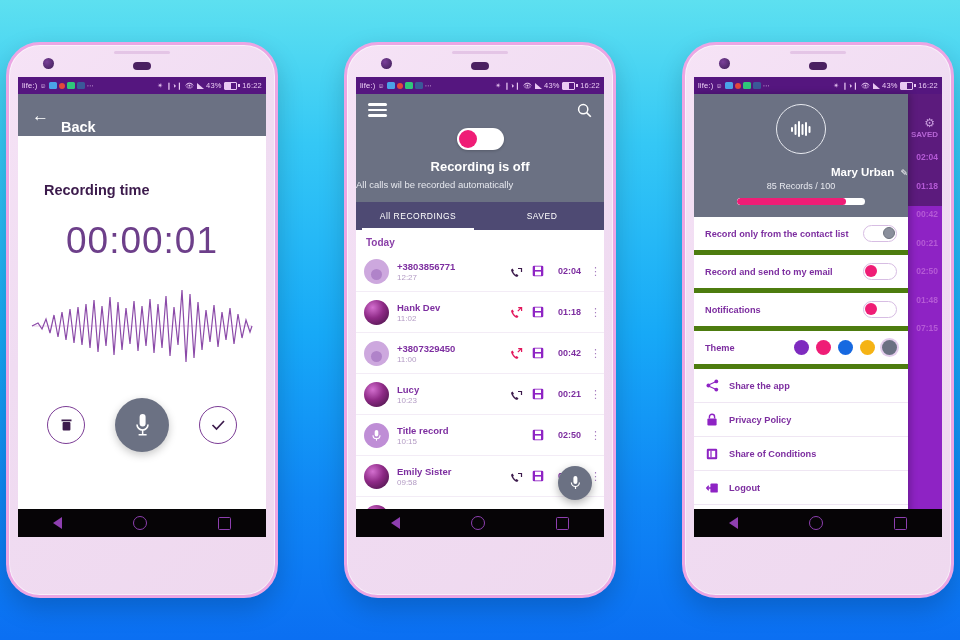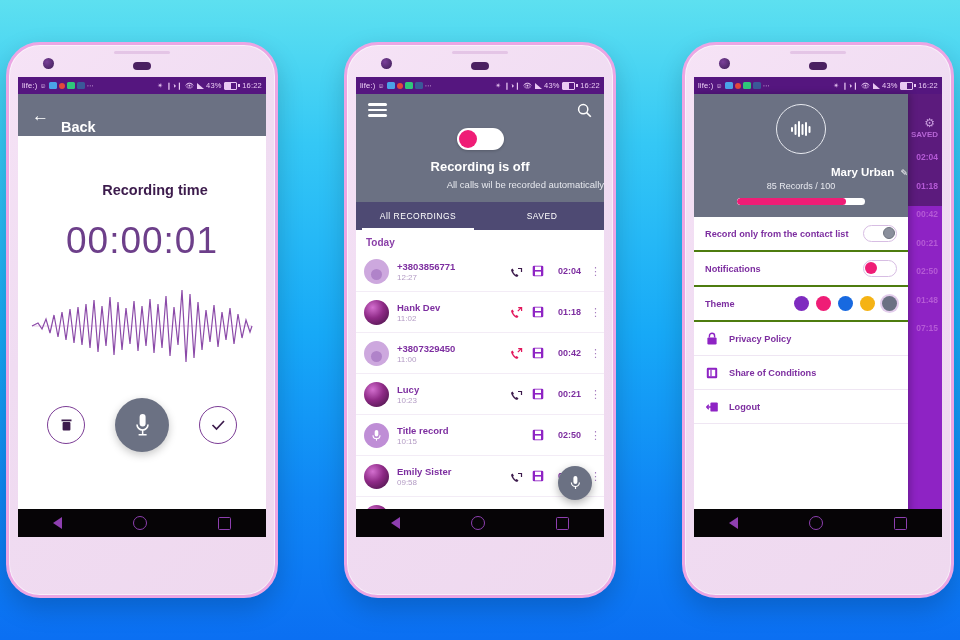--- a/index.html
+++ b/index.html
@@ -49,38 +49,38 @@
   .navbar{position:absolute;left:0;right:0;bottom:0;height:28px;background:#060406;
     display:flex;align-items:center;justify-content:space-around;}
   .nav-back{width:0;height:0;border-right:9px solid #8e3fb0;border-top:6px solid transparent;border-bottom:6px solid transparent;}
   .nav-home{width:12px;height:12px;border:1.6px solid #8e3fb0;border-radius:50%;}
   .nav-rec{width:11px;height:11px;border:1.6px solid #8e3fb0;border-radius:1.5px;}
 
   
   .p1-appbar{height:42px;background:#6b7183;display:flex;align-items:center;gap:12px;padding:0 14px;}
   .p1-arrow{font-size:17px;color:#fff;line-height:1;}
   .p1-back{color:#fff;font-size:14.5px;font-weight:600;margin-top:24px;}
-  .rec-title{text-align:center;color:#3c1b4c;font-size:14.5px;font-weight:600;margin-top:46px;padding-left:26px;}
+  .rec-title{color:#3c1b4c;font-size:14.5px;font-weight:600;margin-top:46px;padding-left:26px;}
   .rec-timer{text-align:center;color:#6d3f8a;font-size:37px;letter-spacing:1px;margin-top:22px;font-weight:400;}
   .wave-wrap{margin-top:18px;height:92px;display:flex;align-items:center;justify-content:center;}
   .ctrl-row{display:flex;align-items:center;justify-content:center;gap:30px;margin-top:26px;}
   .ctrl-sm{width:36px;height:36px;border-radius:50%;border:1.6px solid #7c3d96;display:flex;align-items:center;justify-content:center;background:#fff;}
   .ctrl-big{width:54px;height:54px;border-radius:50%;background:#6b7183;display:flex;align-items:center;justify-content:center;
     box-shadow:0 3px 8px rgba(0,0,0,.22);}
 
   
   .p2-head{background:#6b7183;padding:0 0 0 0;}
   .p2-topbar{height:32px;display:flex;align-items:center;justify-content:space-between;padding:0 12px;}
   .burger{width:19px;}
   .burger span{display:block;height:2.2px;background:#fff;border-radius:2px;margin:3.4px 0;}
   .p2-toggle-wrap{display:flex;justify-content:center;margin-top:2px;}
   .tgl{width:47px;height:22px;border-radius:14px;background:#fff;position:relative;box-shadow:0 1px 3px rgba(0,0,0,.2);}
   .tgl i{position:absolute;top:2px;left:2px;width:18px;height:18px;border-radius:50%;background:#ef1d76;}
   .p2-state{text-align:center;color:#fff;font-size:13px;font-weight:600;margin-top:9px;}
-  .p2-sub{text-align:right;color:#e6e8ee;font-size:9.5px;margin-top:5px;padding-bottom:12px;}
+  .p2-sub{text-align:left;color:#e6e8ee;font-size:9.5px;margin-top:5px;padding-bottom:12px;}
   .tabs{height:28px;background:#4e4a73;display:flex;}
   .tab{flex:1;display:flex;align-items:center;justify-content:center;color:#fff;font-size:8.5px;font-weight:400;letter-spacing:.5px;position:relative;}
   .tab.active::after{content:"";position:absolute;left:6px;right:6px;bottom:0;height:2.5px;background:#fff;}
   .list{background:#fff;height:304px;overflow:hidden;position:relative;}
   .day{color:#8a3fa8;font-size:10px;font-weight:700;padding:7px 10px 3px;}
   .row{display:flex;align-items:center;padding:3px 8px;height:34px;border-bottom:1px solid #f3ecf6;}
   .av{width:25px;height:25px;border-radius:50%;flex:none;margin-right:8px;display:flex;align-items:center;justify-content:center;overflow:hidden;}
   .av.ph{background:#cda8de;}
   .av.pic{background:radial-gradient(circle at 35% 30%,#d36fcf 0%,#8e2a86 45%,#40113f 100%);}
   .av.mic{background:#bf8ed6;}
@@ -103,21 +103,21 @@
   .p3-gear{position:absolute;right:7px;top:22px;color:#c79adc;font-size:12px;}
   .p3-undertab{position:absolute;right:4px;top:36px;color:#b766d6;font-size:8px;font-weight:700;}
   .drawer{position:absolute;left:0;top:17px;width:214px;bottom:0;background:#fff;box-shadow:2px 0 7px rgba(0,0,0,.25);}
   .prof{background:#6b7183;padding:10px 0 12px;}
   .prof-ring{width:48px;height:48px;border-radius:50%;border:1.8px solid #e8eaf0;margin:0 auto;display:flex;align-items:center;justify-content:center;}
   .prof-name{text-align:right;color:#fff;font-size:11.5px;font-weight:600;margin-top:12px;}
   .prof-pencil{font-size:9px;margin-left:3px;}
   .prof-cnt{text-align:center;color:#e7e9ef;font-size:9px;margin-top:3px;}
   .pbar{width:128px;height:7px;border-radius:5px;background:#fff;margin:7px auto 0;overflow:hidden;}
   .pbar i{display:block;height:100%;background:#ef1d76;border-radius:5px;}
-  .srow{height:33px;display:flex;align-items:center;padding:0 11px;border-bottom:2px solid #4d7c0f;}
+  .srow{height:33px;display:flex;align-items:center;padding:0 11px;border-bottom:5px solid #4d7c0f;}
   .slab{flex:1;color:#7d2ea0;font-size:9.2px;font-weight:600;}
   .stgl{width:32px;height:15px;border-radius:10px;background:#fff;border:1px solid #d7bde3;position:relative;flex:none;}
   .stgl i{position:absolute;top:1px;width:12px;height:12px;border-radius:50%;}
   .stgl.off i{right:1px;background:#8a8f9c;border:1px solid #6e737f;box-sizing:border-box;}
   .stgl.on i{left:1px;background:#ef1d76;}
   .swatches{display:flex;gap:7px;align-items:center;}
   .sw{width:15px;height:15px;border-radius:50%;}
   .sw.sel{box-shadow:0 0 0 2px #e3cdec;}
   .mrow{height:33px;display:flex;align-items:center;gap:10px;padding:0 11px;border-bottom:1px solid #efe6f3;}
   .mico{width:14px;display:flex;align-items:center;justify-content:center;color:#8e23c4;}
@@ -518,39 +518,57 @@
             </div>
         </div>
 
         <div class="srow">
           <span class="slab">Record only from the contact list</span>
           <span class="stgl off">
               <i></i>
             </span>
         </div>
         <div class="srow">
+          <span class="slab">Record and send to my email</span>
+          <span class="stgl on">
+              <i></i>
+            </span>
+        </div>
+        <div class="srow">
           <span class="slab">Notifications</span>
           <span class="stgl on">
               <i></i>
             </span>
         </div>
 
         <div class="srow">
           <span class="slab">Theme</span>
           <span class="swatches">
             <span class="sw" style="background:#7e2bbf"></span>
             <span class="sw" style="background:#ef1d76"></span>
             <span class="sw" style="background:#1769e0"></span>
             <span class="sw" style="background:#f5b314"></span>
             <span class="sw sel" style="background:#6b7183"></span>
           </span>
         </div>
 
         <div class="mrow">
           <span class="mico">
+            <svg width="13" height="13" viewBox="0 0 13 13">
+                <circle cx="10.3" cy="2.4" r="1.9" fill="#8e23c4"></circle>
+                <circle cx="2.4" cy="6.5" r="1.9" fill="#8e23c4"></circle>
+                <circle cx="10.3" cy="10.6" r="1.9" fill="#8e23c4"></circle>
+                <line x1="3.6" y1="5.6" x2="9.1" y2="3.1" stroke="#8e23c4" stroke-width="1.1"></line>
+                <line x1="3.6" y1="7.4" x2="9.1" y2="9.9" stroke="#8e23c4" stroke-width="1.1"></line>
+              </svg>
+          </span>
+          <span class="mlab">Share the app</span>
+        </div>
+        <div class="mrow">
+          <span class="mico">
             <svg width="12" height="13" viewBox="0 0 12 13">
                 <rect x="1.4" y="5.4" width="9.2" height="7" rx="1.2" fill="#8e23c4"></rect>
                 <path d="M3.4 5.4V3.9a2.6 2.6 0 0 1 5.2 0v1.5" fill="none" stroke="#8e23c4" stroke-width="1.4"></path>
               </svg>
           </span>
           <span class="mlab">Privacy Policy</span>
         </div>
         <div class="mrow">
           <span class="mico">
             <svg width="12" height="12" viewBox="0 0 12 12">

